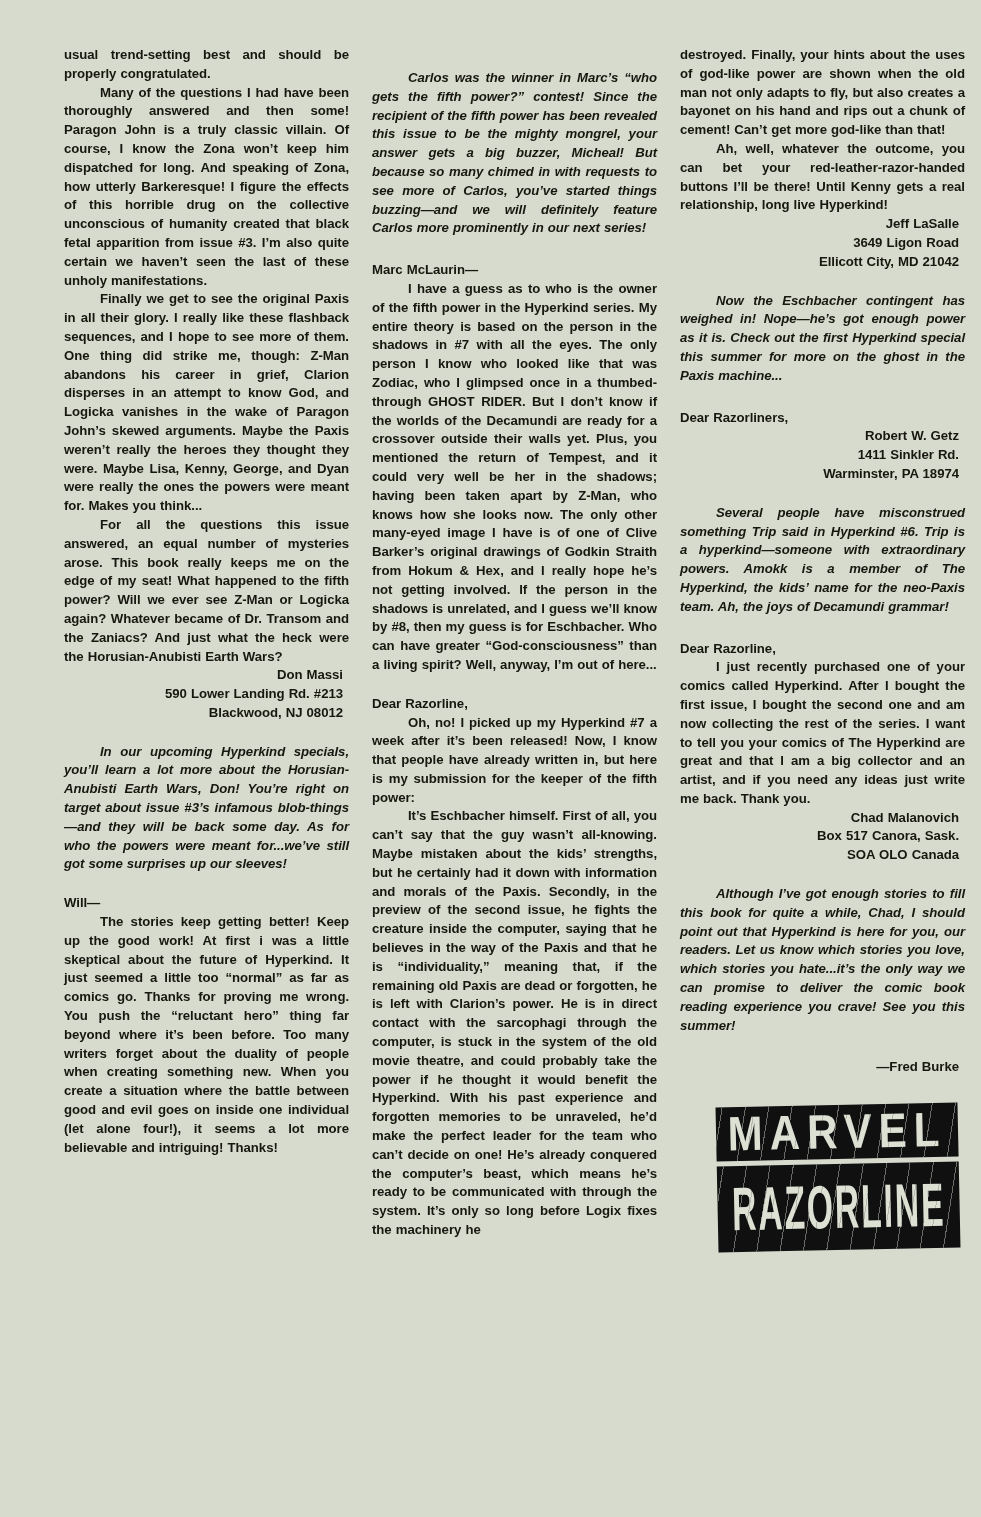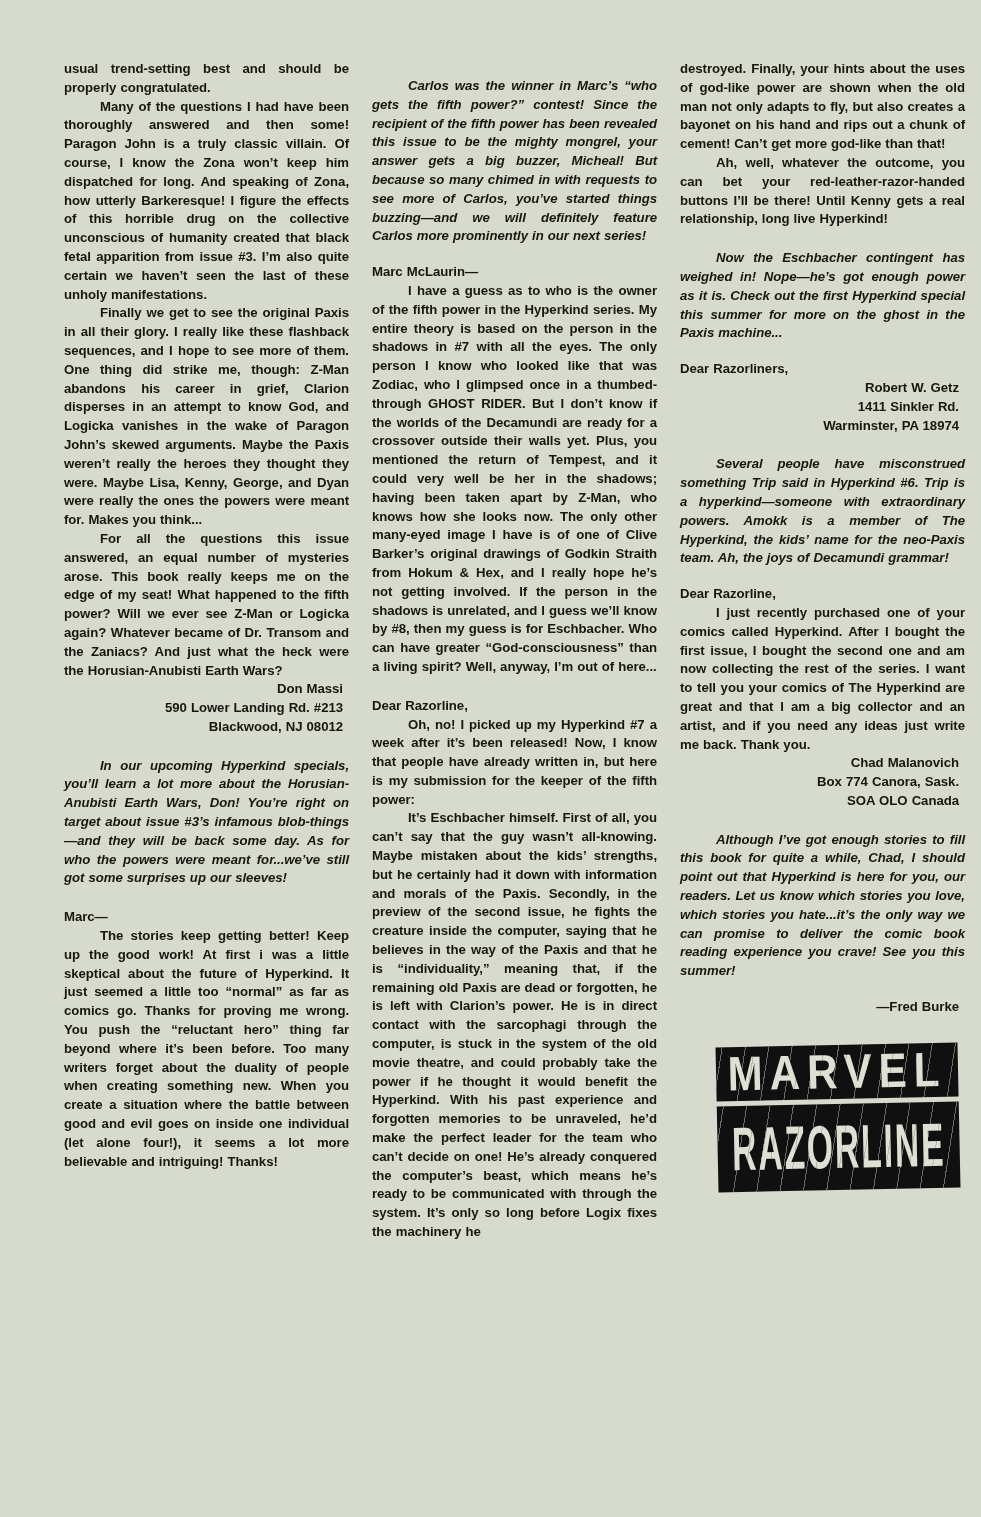--- a/index.html
+++ b/index.html
@@ -7,38 +7,38 @@
   body { font-family:"Liberation Sans", sans-serif; }
   .page {
     position:relative;
     width:981px; height:1517px;
     margin:0 auto;
     background:#d7dbce;
     color:#17170f;
     overflow:hidden;
   }
   .columns {
-    position:absolute; top:60px; left:64px;
+    position:absolute; top:46px; left:64px;
     display:flex; gap:23px;justify-content:flex-end;
   }
   .col { width:285px; flex:0 0 285px; }
   .block {
     font-weight:bold;
     font-size:13.2px;
     line-height:18.8px;
     text-align:justify;
     letter-spacing:-0.05px;
     word-spacing:0.5px;
   }
   .letter { text-indent:36px; }
   .editor { text-indent:36px; font-style:italic; }
   .salutation { text-align:left; text-indent:0; }
   .signature { text-align:right; padding-right:6px; }
   .noindent { text-indent:0; }
-  .gap1 { margin-top:17px; }
+  .gap1 { margin-top:23px; }
   .gap2 { margin-top:20px; }
   
   .logo {
     width:242px;
     margin:28px 6px 0 auto;
     transform:rotate(-1.2deg);
   }
   .logo-bar {
     position:relative;
     background:#101010;
@@ -81,48 +81,53 @@
         <div class="block letter noindent">usual trend-setting best and should be properly congratulated.</div>
         <div class="block letter">Many of the questions I had have been thoroughly answered and then some! Paragon John is a truly classic villain. Of course, I know the Zona won’t keep him dispatched for long. And speaking of Zona, how utterly Barkeresque! I figure the effects of this horrible drug on the collective unconscious of humanity created that black fetal apparition from issue #3. I’m also quite certain we haven’t seen the last of these unholy manifestations.</div>
         <div class="block letter">Finally we get to see the original Paxis in all their glory. I really like these flashback sequences, and I hope to see more of them. One thing did strike me, though: Z-Man abandons his career in grief, Clarion disperses in an attempt to know God, and Logicka vanishes in the wake of Paragon John’s skewed arguments. Maybe the Paxis weren’t really the heroes they thought they were. Maybe Lisa, Kenny, George, and Dyan were really the ones the powers were meant for. Makes you think...</div>
         <div class="block letter">For all the questions this issue answered, an equal number of mysteries arose. This book really keeps me on the edge of my seat! What happened to the fifth power? Will we ever see Z-Man or Logicka again? Whatever became of Dr. Transom and the Zaniacs? And just what the heck were the Horusian-Anubisti Earth Wars?</div>
         <div class="block signature">
           <div>Don Massi</div>
           <div>590 Lower Landing Rd. #213</div>
           <div>Blackwood, NJ 08012</div>
         </div>
         <div class="block editor gap2">In our upcoming Hyperkind specials, you’ll learn a lot more about the Horusian-Anubisti Earth Wars, Don! You’re right on target about issue #3’s infamous blob-things—and they will be back some day. As for who the powers were meant for...we’ve still got some surprises up our sleeves!</div>
-        <div class="block salutation gap2">Marc—</div>
+        <div class="block salutation gap2">Will—</div>
         <div class="block letter">The stories keep getting better! Keep up the good work! At first i was a little skeptical about the future of Hyperkind. It just seemed a little too “normal” as far as comics go. Thanks for proving me wrong. You push the “reluctant hero” thing far beyond where it’s been before. Too many writers forget about the duality of people when creating something new. When you create a situation where the battle between good and evil goes on inside one individual (let alone four!), it seems a lot more believable and intriguing! Thanks!</div>
       </div>
     <div class="col">
         <div class="block editor gap1">Carlos was the winner in Marc’s “who gets the fifth power?” contest! Since the recipient of the fifth power has been revealed this issue to be the mighty mongrel, your answer gets a big buzzer, Micheal! But because so many chimed in with requests to see more of Carlos, you’ve started things buzzing—and we will definitely feature Carlos more prominently in our next series!</div>
         <div class="block salutation gap1">Marc McLaurin—</div>
         <div class="block letter">I have a guess as to who is the owner of the fifth power in the Hyperkind series. My entire theory is based on the person in the shadows in #7 with all the eyes. The only person I know who looked like that was Zodiac, who I glimpsed once in a thumbed-through GHOST RIDER. But I don’t know if the worlds of the Decamundi are ready for a crossover outside their walls yet. Plus, you mentioned the return of Tempest, and it could very well be her in the shadows; having been taken apart by Z-Man, who knows how she looks now. The only other many-eyed image I have is of one of Clive Barker’s original drawings of Godkin Straith from Hokum &amp; Hex, and I really hope he’s not getting involved. If the person in the shadows is unrelated, and I guess we’ll know by #8, then my guess is for Eschbacher. Who can have greater “God-consciousness” than a living spirit? Well, anyway, I’m out of here...</div>
         <div class="block salutation gap2">Dear Razorline,</div>
         <div class="block letter">Oh, no! I picked up my Hyperkind #7 a week after it’s been released! Now, I know that people have already written in, but here is my submission for the keeper of the fifth power:</div>
         <div class="block letter">It’s Eschbacher himself. First of all, you can’t say that the guy wasn’t all-knowing. Maybe mistaken about the kids’ strengths, but he certainly had it down with information and morals of the Paxis. Secondly, in the preview of the second issue, he fights the creature inside the computer, saying that he believes in the way of the Paxis and that he is “individuality,” meaning that, if the remaining old Paxis are dead or forgotten, he is left with Clarion’s power. He is in direct contact with the sarcophagi through the computer, is stuck in the system of the old movie theatre, and could probably take the power if he thought it would benefit the Hyperkind. With his past experience and forgotten memories to be unraveled, he’d make the perfect leader for the team who can’t decide on one! He’s already conquered the computer’s beast, which means he’s ready to be communicated with through the system. It’s only so long before Logix fixes the machinery he</div>
       </div>
     <div class="col">
 
     <div class="block letter noindent">destroyed. Finally, your hints about the uses of god-like power are shown when the old man not only adapts to fly, but also creates a bayonet on his hand and rips out a chunk of cement! Can’t get more god-like than that!</div>
         <div class="block letter">Ah, well, whatever the outcome, you can bet your red-leather-razor-handed buttons I’ll be there! Until Kenny gets a real relationship, long live Hyperkind!</div>
+        <div class="block signature">
+          <div>Jeff LaSalle</div>
+          <div>3649 Ligon Road</div>
+          <div>Ellicott City, MD 21042</div>
+        </div>
         <div class="block editor gap2">Now the Eschbacher contingent has weighed in! Nope—he’s got enough power as it is. Check out the first Hyperkind special this summer for more on the ghost in the Paxis machine...</div>
         <div class="block salutation gap1">Dear Razorliners,</div>
         <div class="block signature">
           <div>Robert W. Getz</div>
           <div>1411 Sinkler Rd.</div>
           <div>Warminster, PA 18974</div>
         </div>
         <div class="block editor gap2">Several people have misconstrued something Trip said in Hyperkind #6. Trip is a hyperkind—someone with extraordinary powers. Amokk is a member of The Hyperkind, the kids’ name for the neo-Paxis team. Ah, the joys of Decamundi grammar!</div>
         <div class="block salutation gap1">Dear Razorline,</div>
         <div class="block letter">I just recently purchased one of your comics called Hyperkind. After I bought the first issue, I bought the second one and am now collecting the rest of the series. I want to tell you your comics of The Hyperkind are great and that I am a big collector and an artist, and if you need any ideas just write me back. Thank you.</div>
         <div class="block signature">
           <div>Chad Malanovich</div>
-          <div>Box 774  Canora, Sask.</div>
+          <div>Box 517  Canora, Sask.</div>
           <div>SOA OLO Canada</div>
         </div>
         <div class="block editor gap2">Although I’ve got enough stories to fill this book for quite a while, Chad, I should point out that Hyperkind is here for you, our readers. Let us know which stories you love, which stories you hate...it’s the only way we can promise to deliver the comic book reading experience you crave! See you this summer!</div>
         <div class="block signature gap1">
           <div>—Fred Burke</div>
         </div>
         <div class="logo">
           <div class="logo-bar logo-marvel" style="background: rgb(16, 16, 16); color: rgb(221, 225, 212);"><span class="logo-text">MARVEL</span></div>
           <div class="logo-bar logo-razorline" style="background: rgb(16, 16, 16); color: rgb(221, 225, 212);"><span class="logo-text">RAZORLINE</span></div>
         </div>

